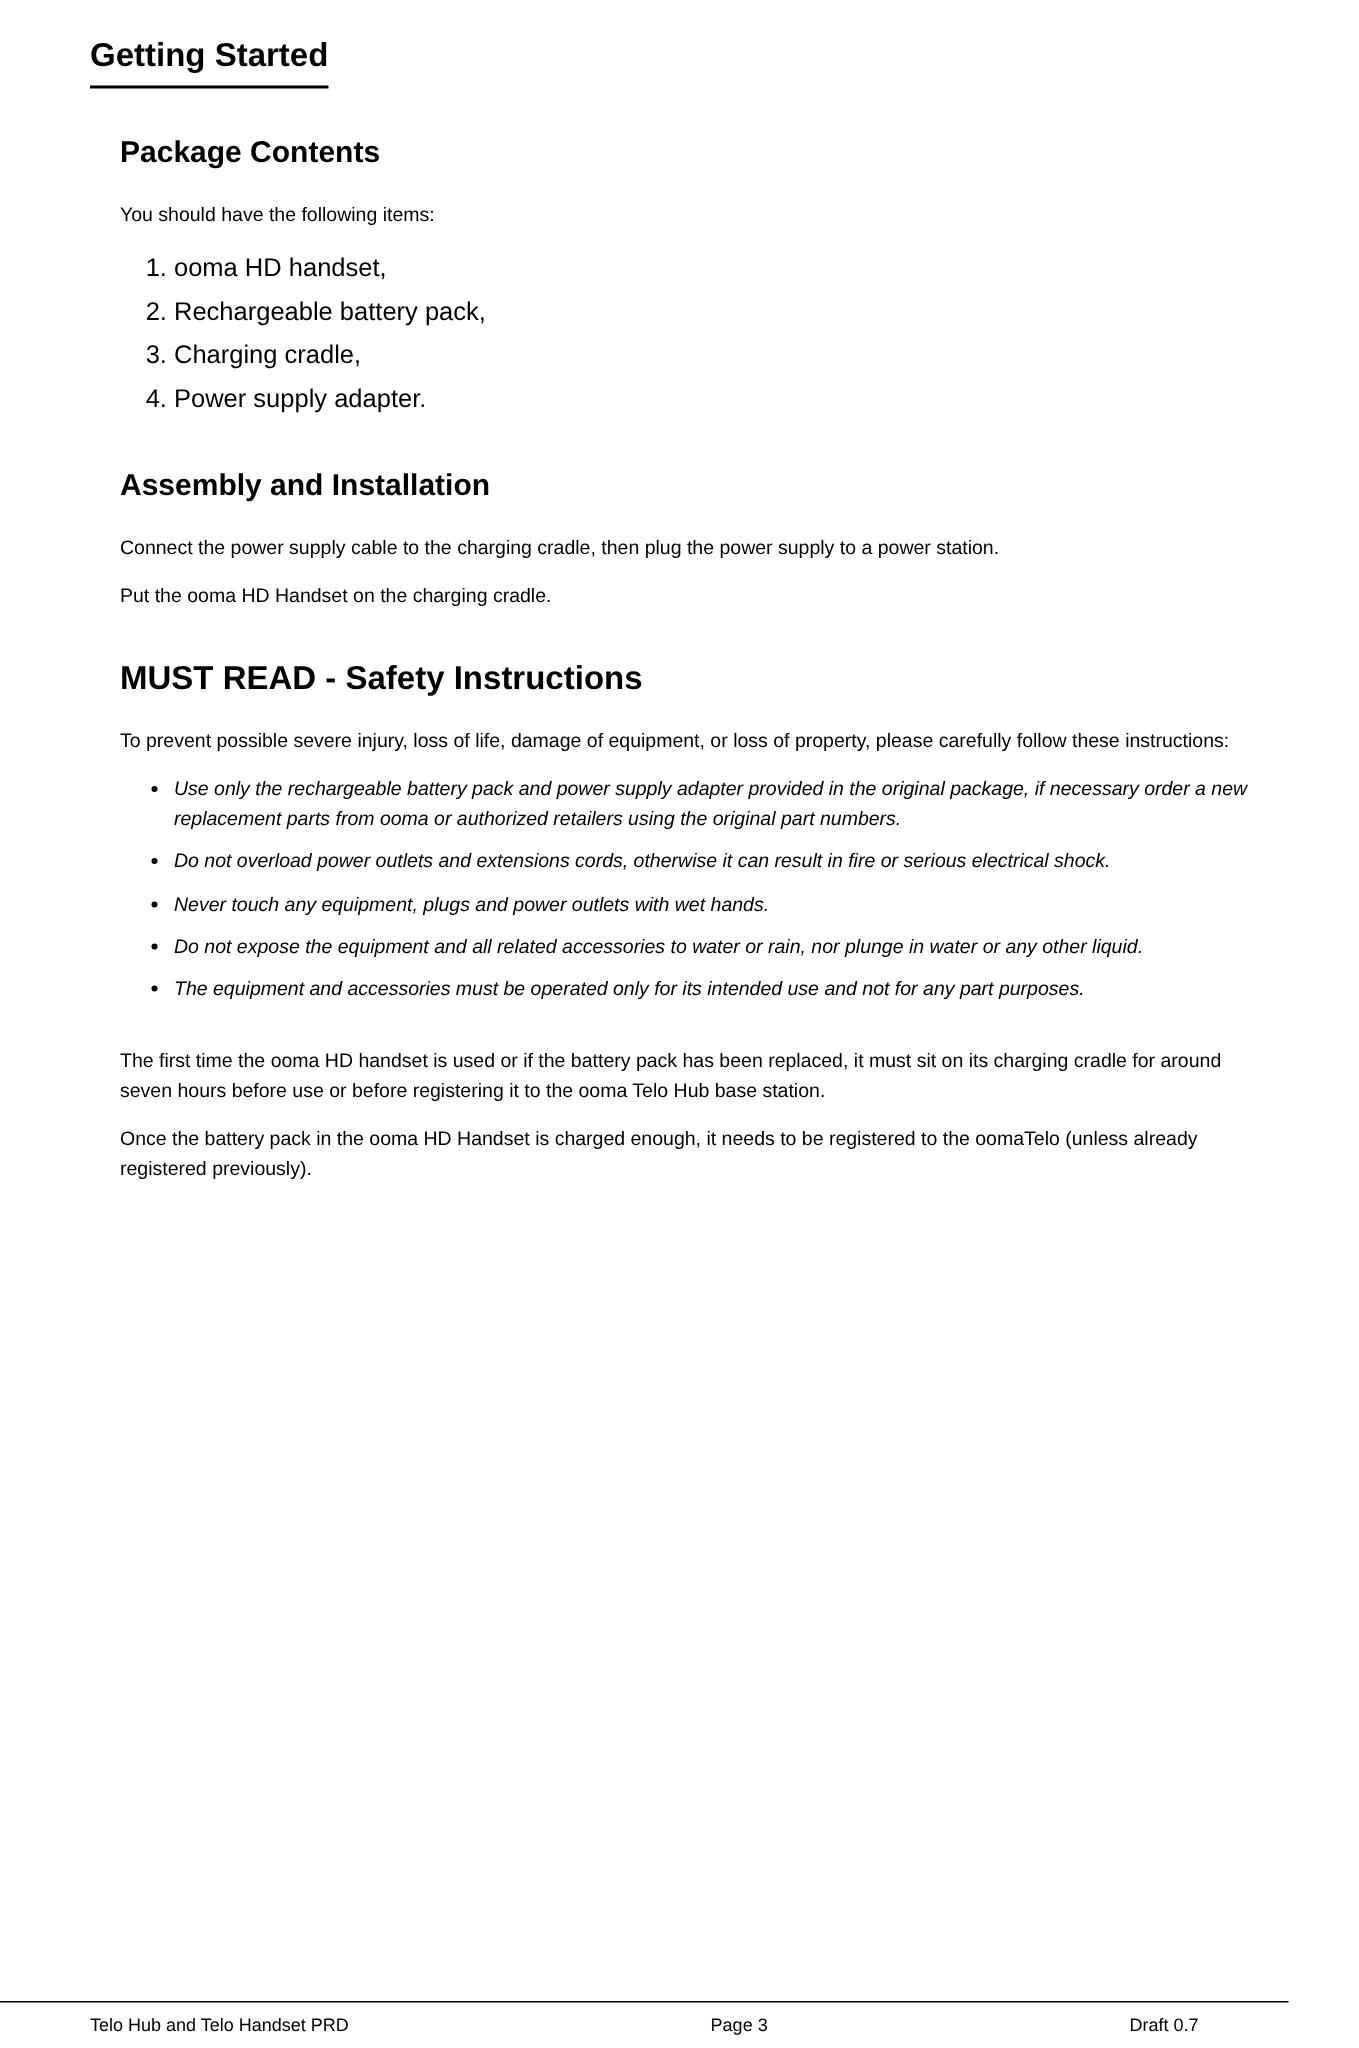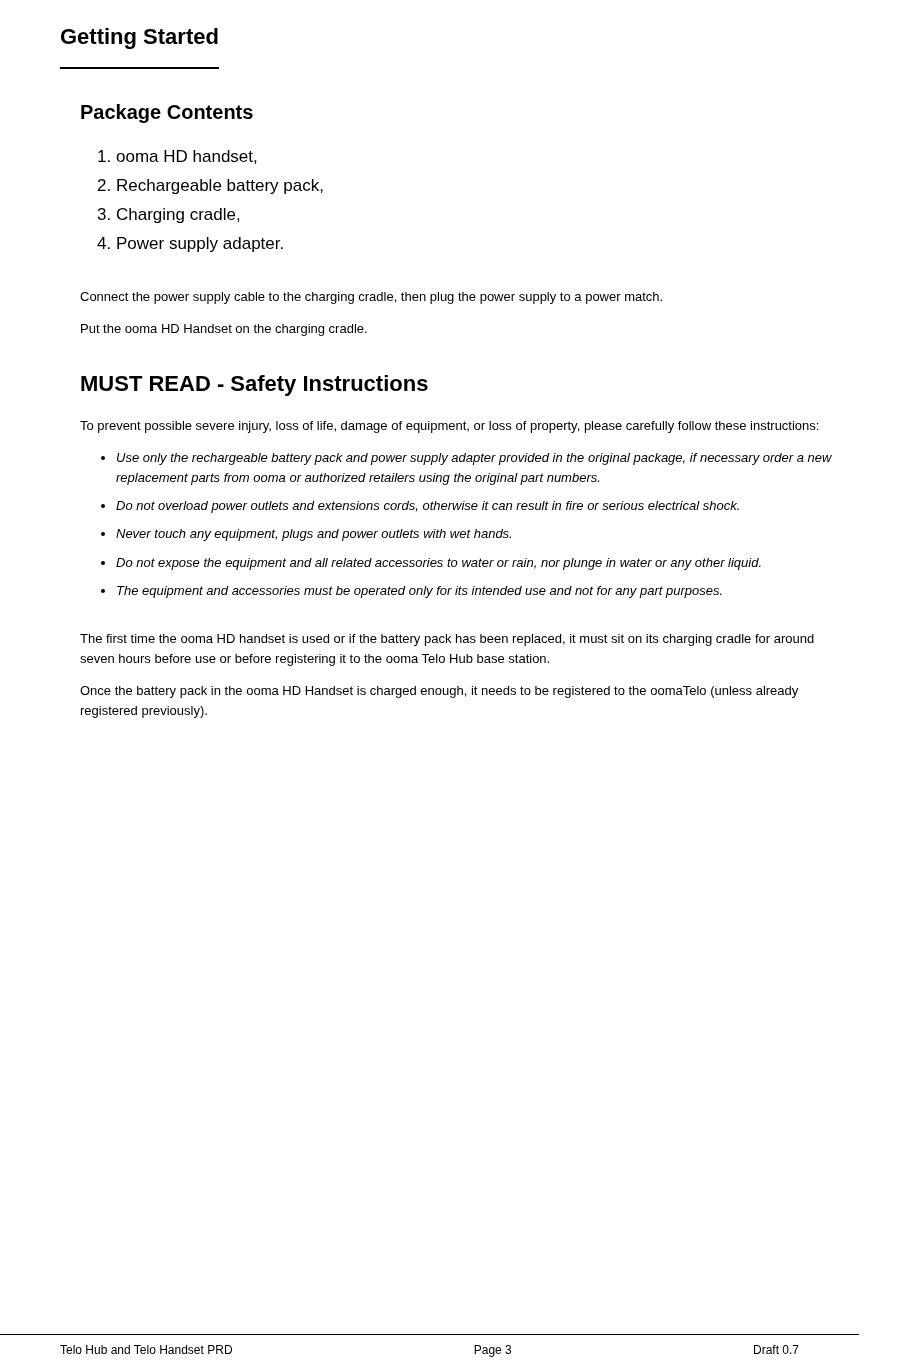--- a/index.html
+++ b/index.html
@@ -18,21 +18,21 @@
       font-size: 13px;
       line-height: 1.5;
     }
 
     .page-title {
       font-size: 22px;
       font-weight: bold;
       border-bottom: 2px solid #000000;
       display: inline-block;
       margin-bottom: 24px;
-      padding-bottom: 14px;
+      padding-bottom: 4px;
     }
 
     .section-heading {
       font-size: 20px;
       font-weight: bold;
       margin-bottom: 16px;
       margin-top: 4px;
     }
 
     .section-heading-large {
@@ -112,33 +112,35 @@
 </head>
 <body>
 
 <div class="content-area">
   <div class="page-title">Getting Started</div>
 
   
   <div class="section">
     <div class="section-inner">
       <div class="section-heading">Package Contents</div>
+      <p>You should have the following items:</p>
       <ol>
         <li>ooma HD handset,</li>
         <li>Rechargeable battery pack,</li>
         <li>Charging cradle,</li>
         <li>Power supply adapter.</li>
       </ol>
     </div>
   </div>
 
   
   <div class="section">
     <div class="section-inner">
-      <p>Connect the power supply cable to the charging cradle, then plug the power supply to a power match.</p>
+      <div class="section-heading">Assembly and Installation</div>
+      <p>Connect the power supply cable to the charging cradle, then plug the power supply to a power station.</p>
       <p>Put the ooma HD Handset on the charging cradle.</p>
     </div>
   </div>
 
   
   <div class="section">
     <div class="section-inner">
       <div class="section-heading-large">MUST READ -  Safety Instructions</div>
       <p>To prevent possible severe injury, loss of life, damage of equipment, or loss of property, please carefully follow these instructions:</p>
       <ul>

